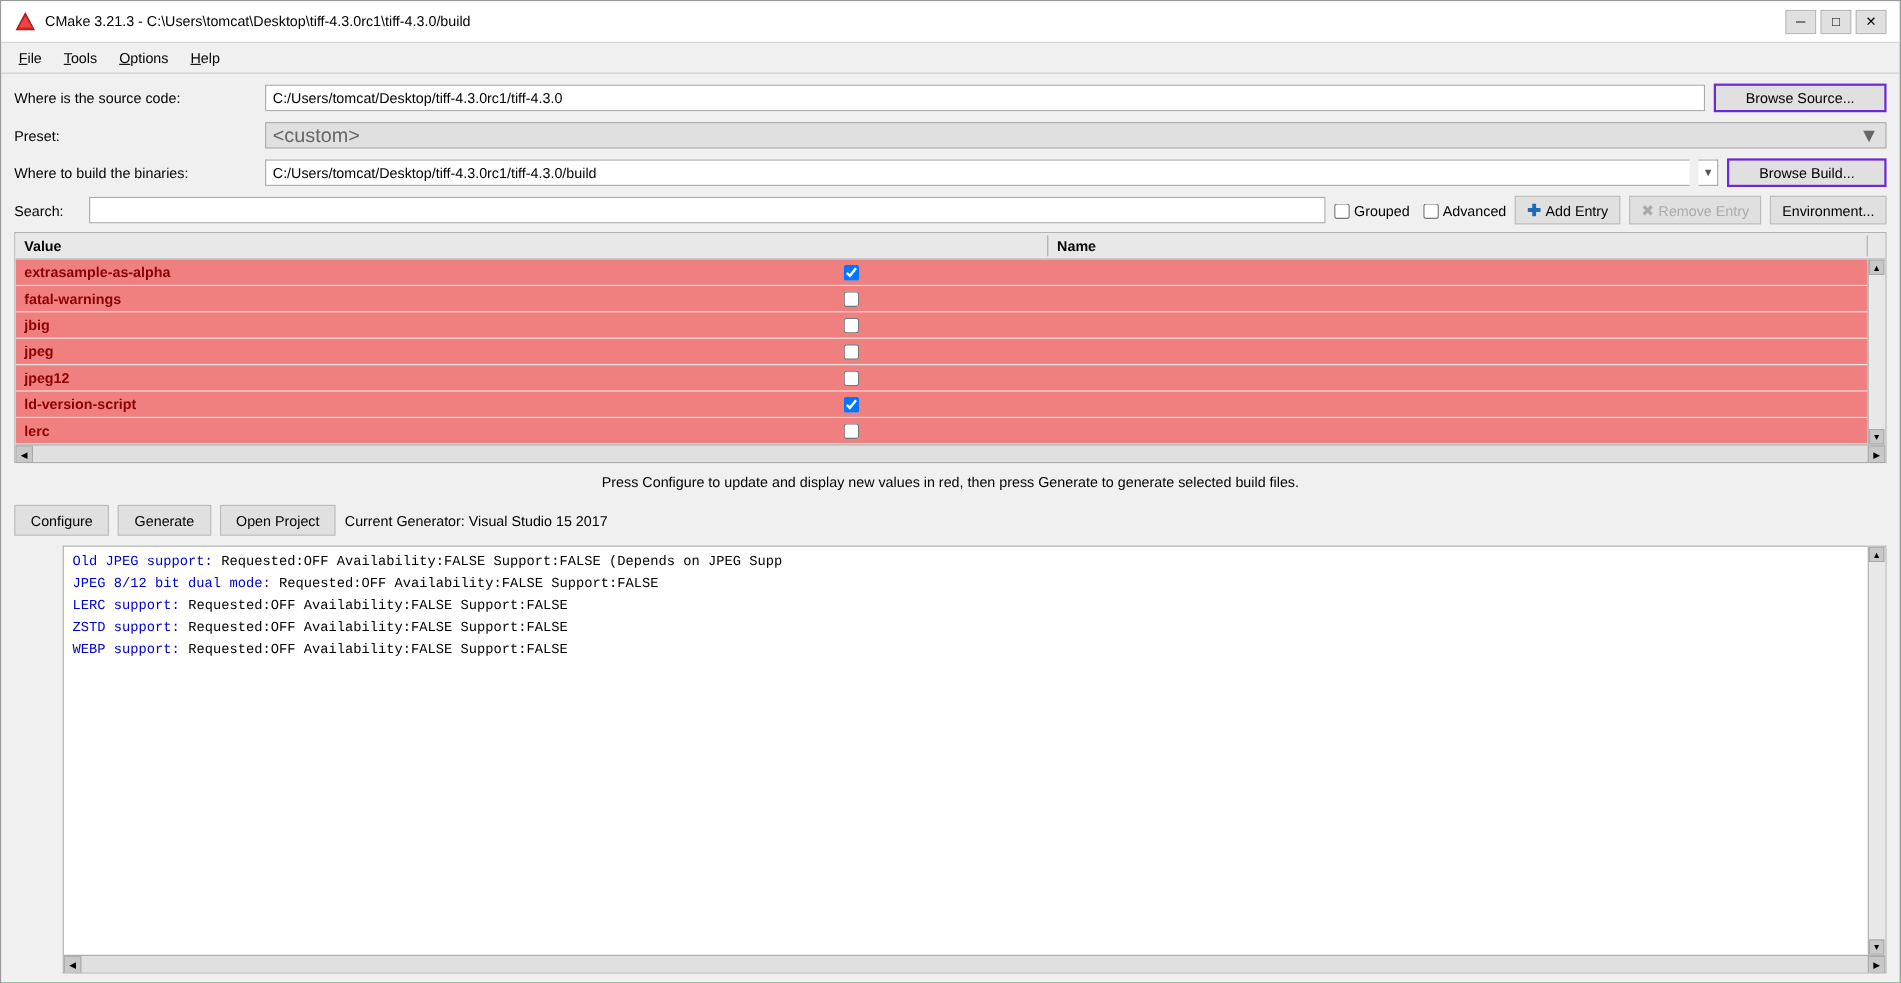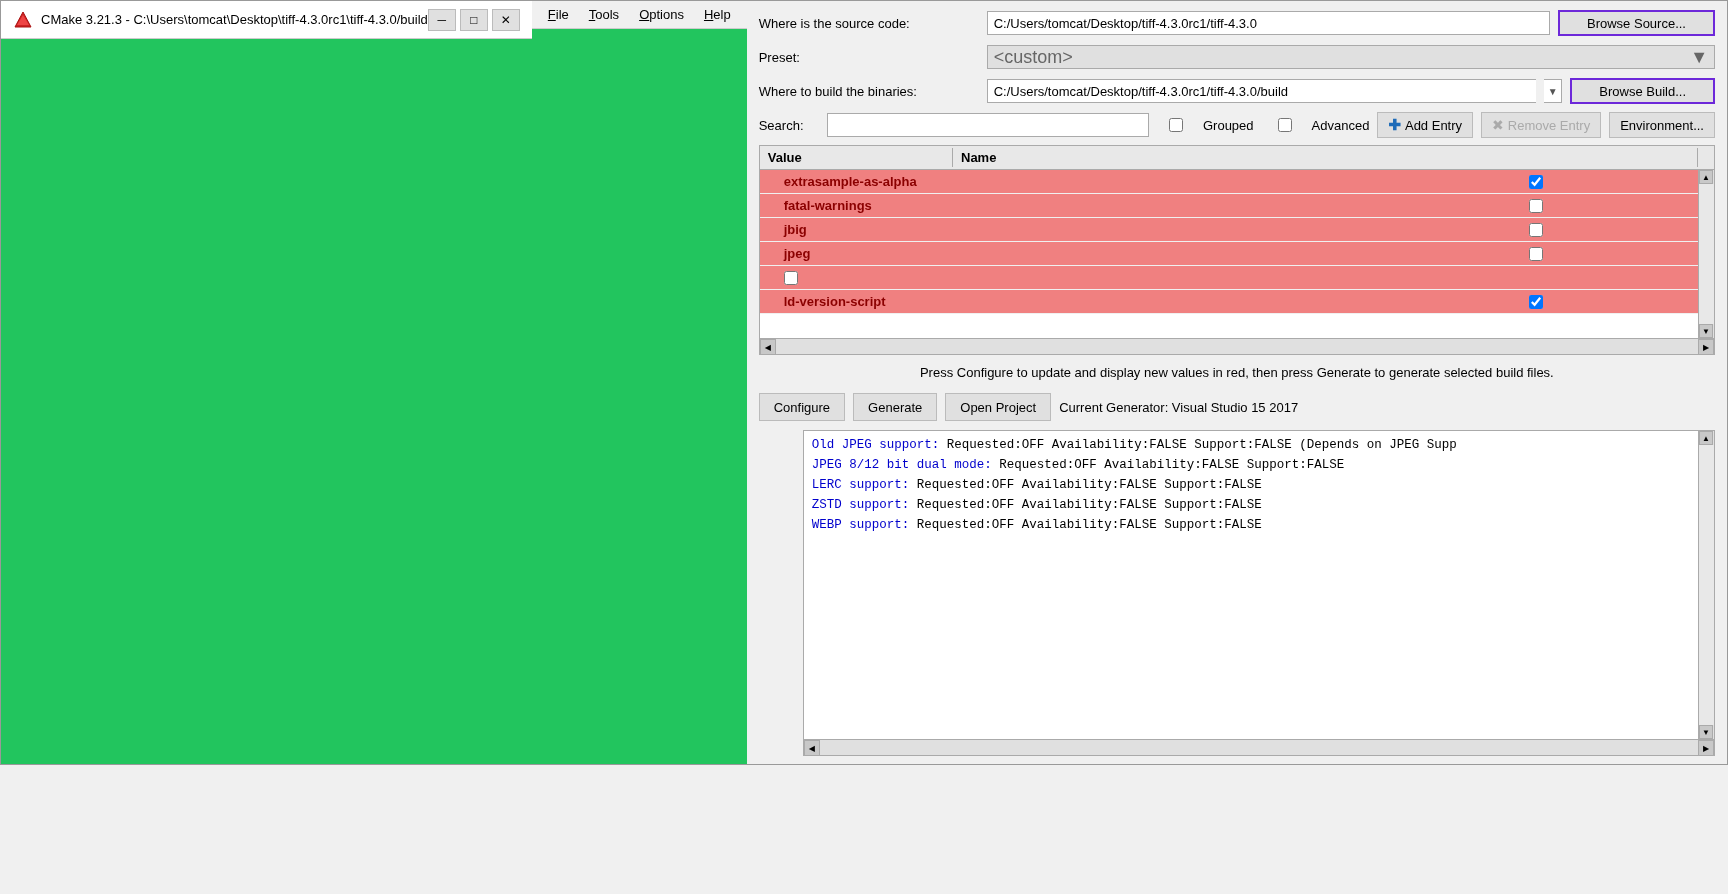--- a/index.html
+++ b/index.html
@@ -7,25 +7,25 @@
       font-family: 'Segoe UI', Tahoma, Geneva, Verdana, sans-serif;
       font-size: 13px;
       background: #f0f0f0;
       color: #000;
       width: 1728px;
       height: 894px;
       overflow: hidden;
     }
     .window {
       width: 1728px;
-      height: 765px;
+      height: 894px;
       background: #22c55e;
       border: 1px solid #999;
       display: flex;
-      flex-direction: row;
+      flex-direction: column;
     }
     .title-bar {
       background: #fff;
       display: flex;
       align-items: center;
       justify-content: space-between;
       padding: 8px 12px;
       border-bottom: 1px solid #ccc;
       height: 38px;
     }
@@ -141,24 +141,23 @@
       font-size: 13px;
       outline: none;
     }
     .checkbox-group {
       display: flex;
       align-items: center;
       gap: 12px;
     }
     .checkbox-item {
       display: flex;
-      align-items: flex-start;
-      gap: 20px;
-      cursor: pointer;
-      margin-left: 12px;
+      align-items: flex-end;
+      gap: 4px;
+      cursor: pointer;
     }
     .checkbox-item input[type="checkbox"] {
       width: 14px;
       height: 14px;
       cursor: pointer;
     }
     .action-btn {
       height: 26px;
       padding: 2px 10px;
       background: #e0e0e0;
@@ -192,21 +191,21 @@
     .table-row {
       display: flex;
       height: 24px;
       align-items: center;
       border-bottom: 1px solid #f0f0f0;
     }
     .table-row.red {
       background: #f08080;
     }
     .table-cell {
-      padding: 2px 24px;
+      padding: 2px 8px;
       font-size: 13px;
       overflow: hidden;
       white-space: nowrap;
     }
     .table-cell.name { width: 745px; color: #000; }
     .table-row.red .table-cell.name { color: #8b0000; font-weight: bold; }
     .table-cell.value { flex: 1; display: flex; align-items: center; }
     .cell-checkbox {
       width: 14px;
       height: 14px;
@@ -354,28 +353,35 @@
                 <input type="checkbox" class="cell-checkbox" style="">
               </div>
           </div>
           <div class="table-row red">
             <div class="table-cell name">jpeg</div>
             <div class="table-cell value">
                 <input type="checkbox" class="cell-checkbox" style="">
               </div>
           </div>
           <div class="table-row red">
+            <div class="table-cell name">jpeg12</div>
             <div class="table-cell value">
                 <input type="checkbox" class="cell-checkbox" style="">
               </div>
           </div>
           <div class="table-row red">
             <div class="table-cell name">ld-version-script</div>
             <div class="table-cell value">
                 <input type="checkbox" checked="" class="cell-checkbox" style="">
+              </div>
+          </div>
+          <div class="table-row red">
+            <div class="table-cell name">lerc</div>
+            <div class="table-cell value">
+                <input type="checkbox" class="cell-checkbox" style="">
               </div>
           </div>
 
         </div>
         <div style="width:16px;background:#e0e0e0;border-left:1px solid #aaa;display:flex;flex-direction:column;">
           <div style="width:14px;height:14px;background:#c8c8c8;border:1px solid #aaa;display:flex;align-items:center;justify-content:center;font-size:8px;cursor:pointer;">▲</div>
           <div style="flex:1;background:#e8e8e8;"></div>
           <div style="width:14px;height:14px;background:#c8c8c8;border:1px solid #aaa;display:flex;align-items:center;justify-content:center;font-size:8px;cursor:pointer;">▼</div>
         </div>
       </div>

